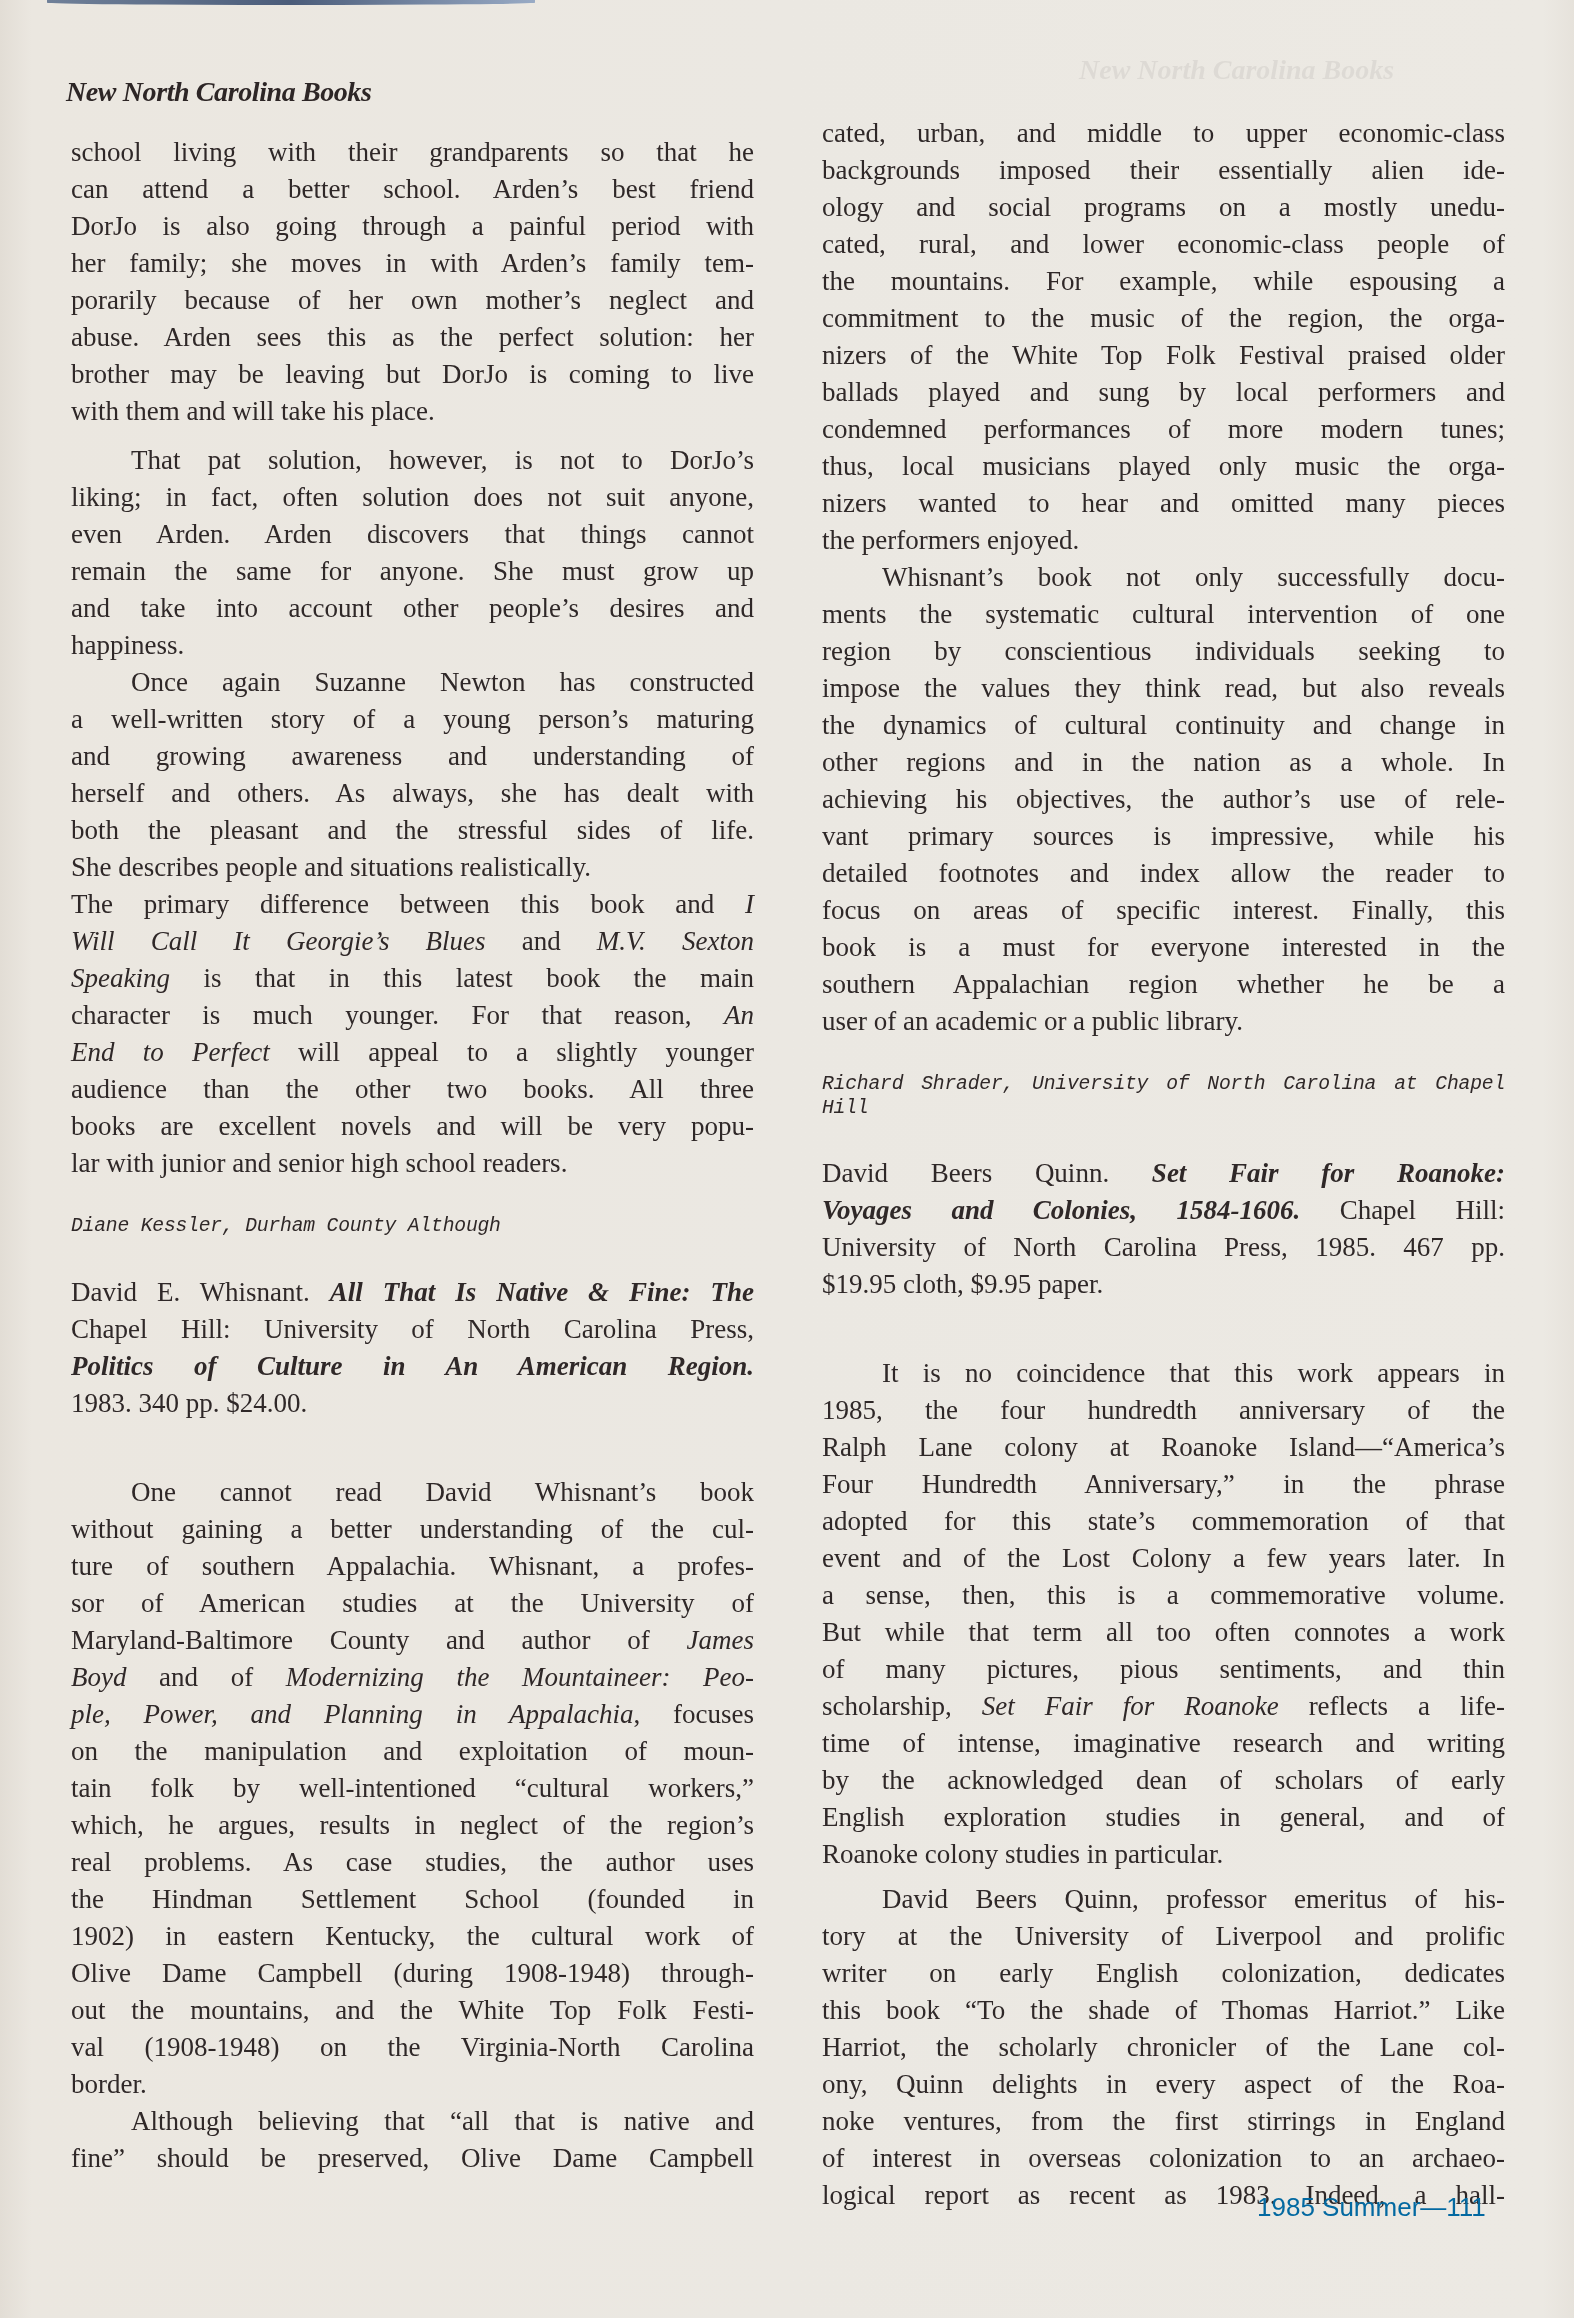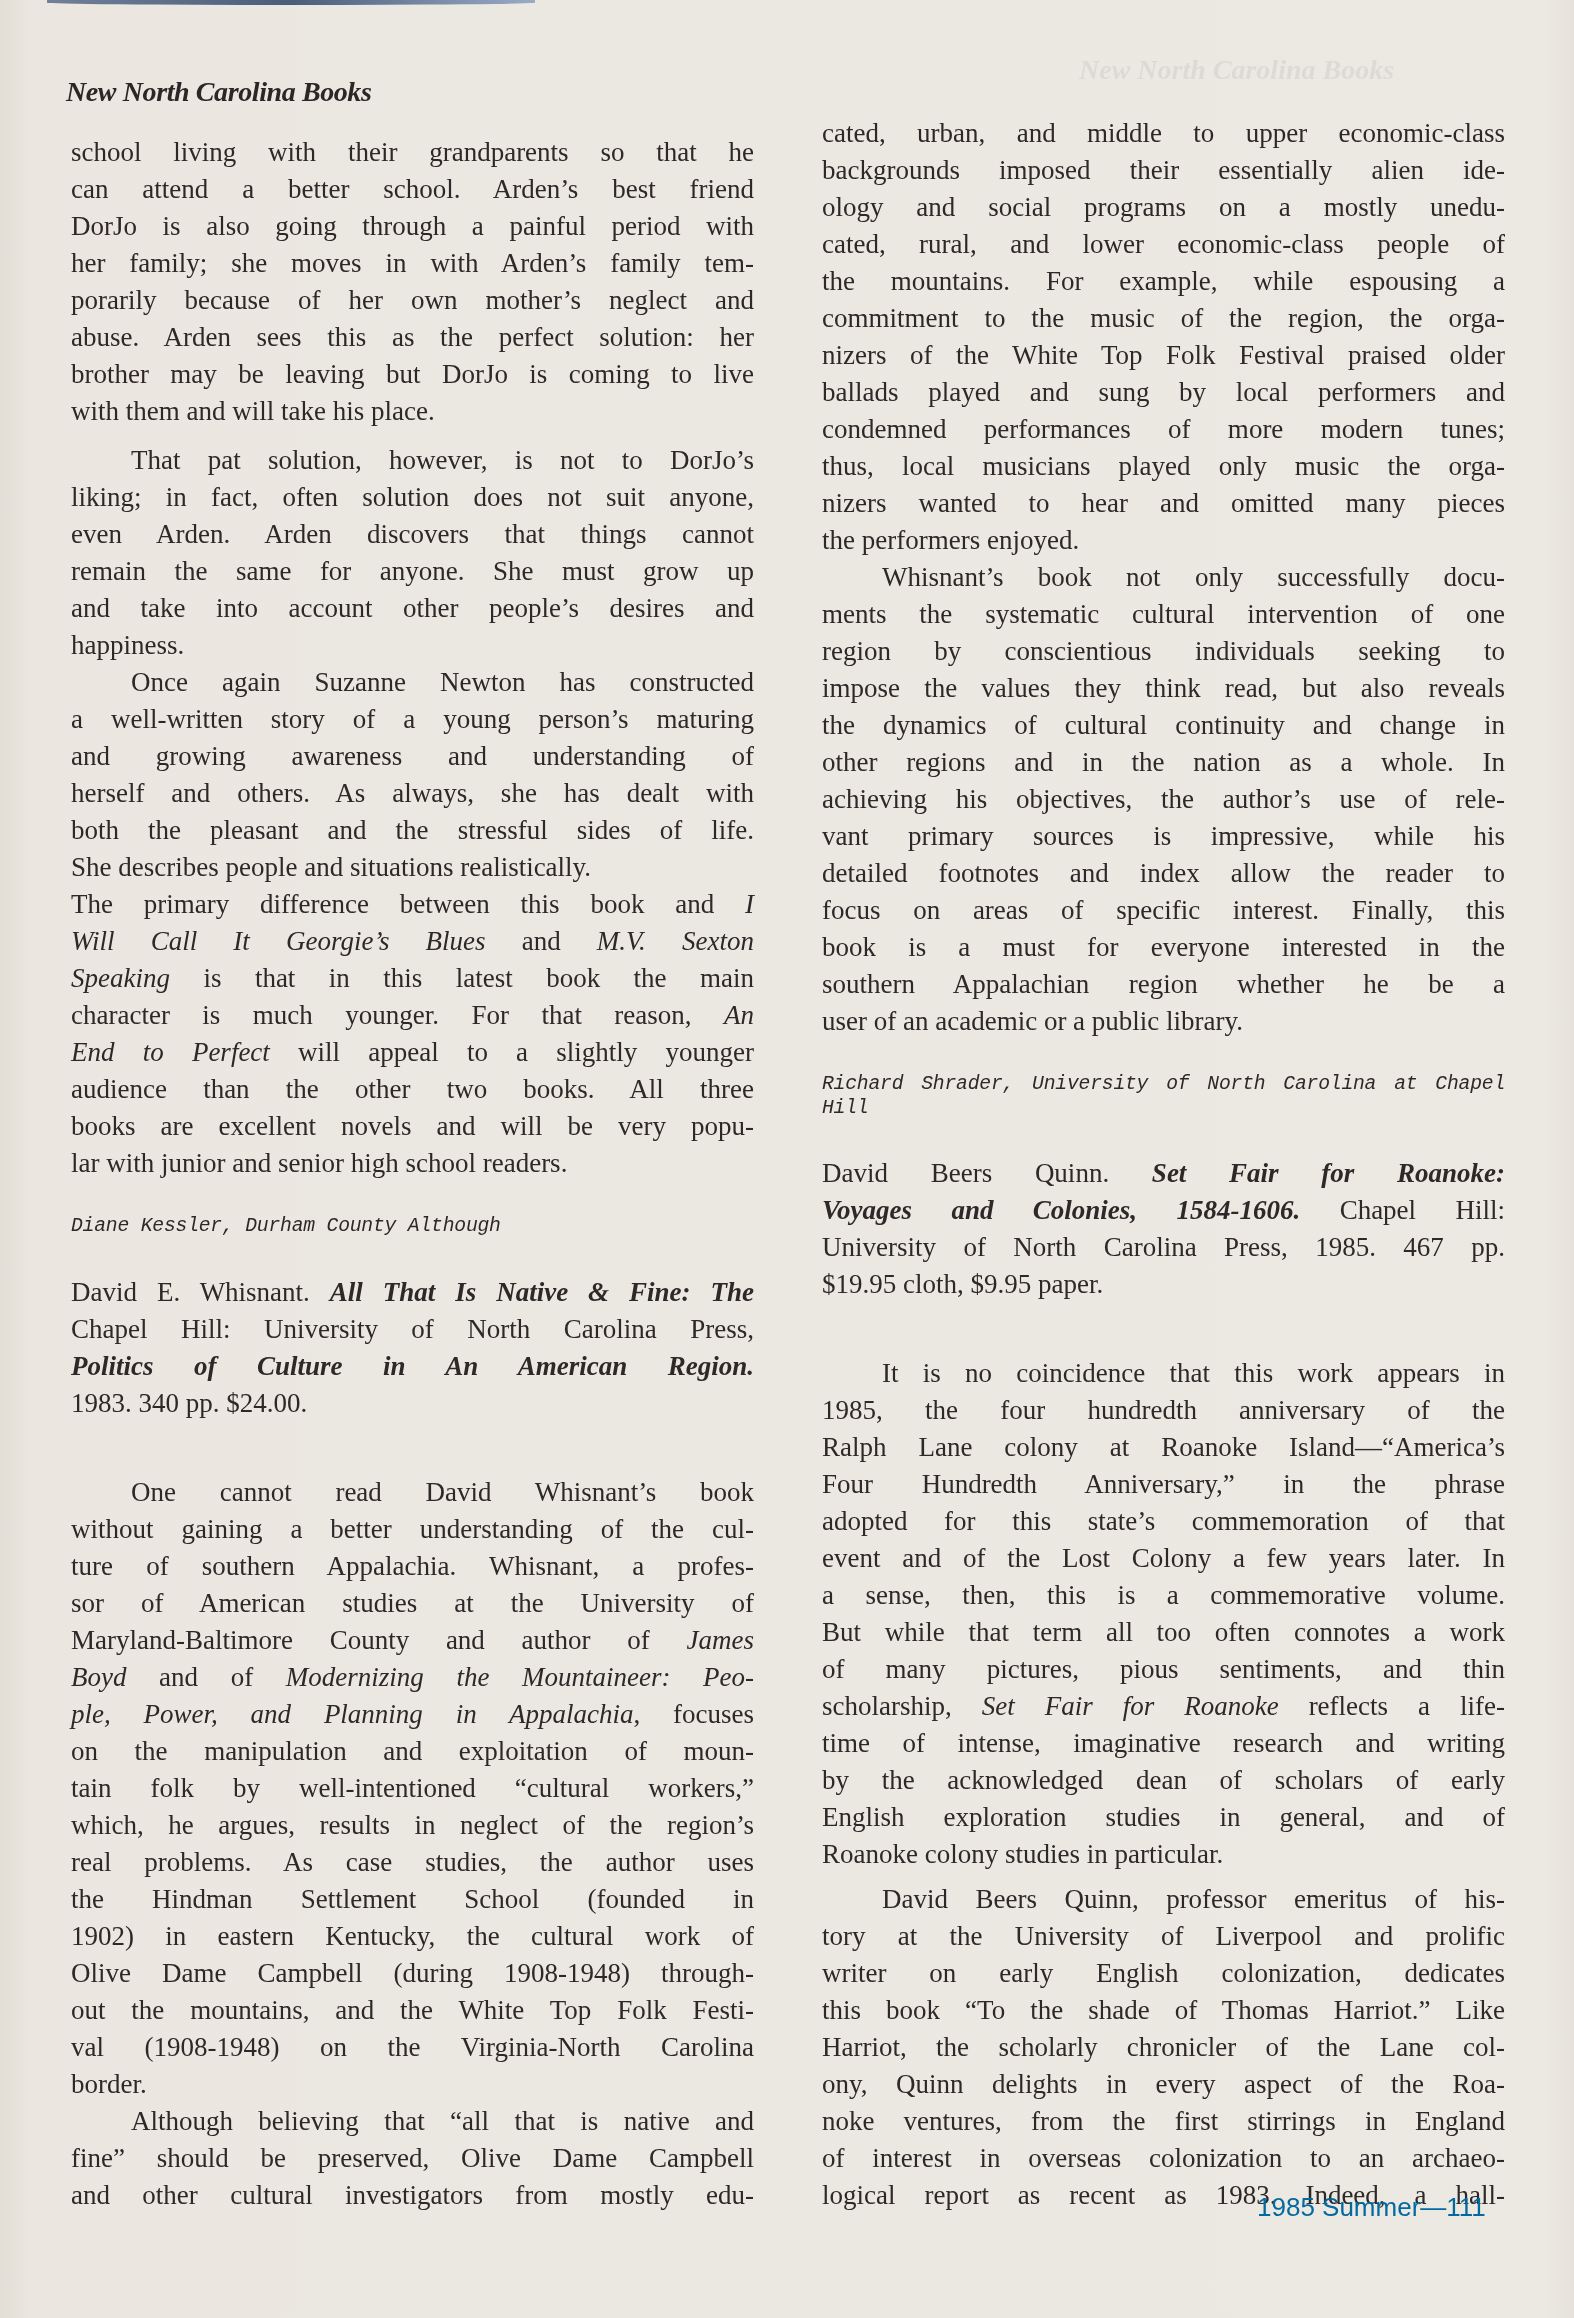--- a/index.html
+++ b/index.html
@@ -130,21 +130,20 @@
         <span class="line">Olive Dame Campbell (during 1908-1948) through-</span>
         <span class="line">out the mountains, and the White Top Folk Festi-</span>
         <span class="line">val (1908-1948) on the Virginia-North Carolina</span>
         <span class="line last">border.</span>
       </p>
     </div>
   <div id="l-r2p2">
       <p>
         <span class="line" style="text-indent: 60px;">Although believing that “all that is native and</span>
         <span class="line">fine” should be preserved, Olive Dame Campbell</span>
-        <span class="line">and other cultural investigators from mostly edu-</span>
       </p>
     </div>
 </div>
 
 <div class="col right">
   <div id="r-p2">
       <p>
         <span class="line">cated, urban, and middle to upper economic-class</span>
         <span class="line">backgrounds imposed their essentially alien ide-</span>
         <span class="line">ology and social programs on a mostly unedu-</span>

